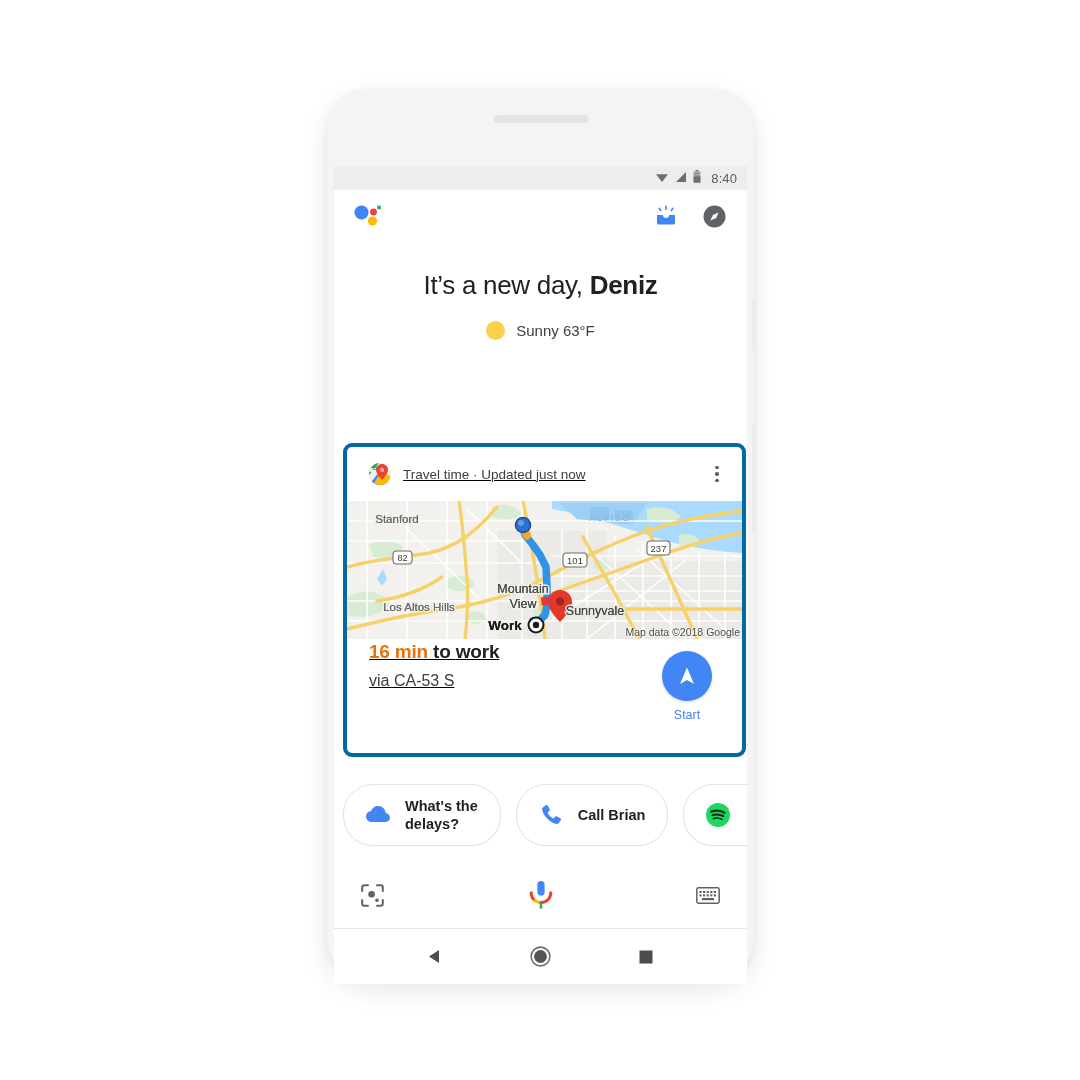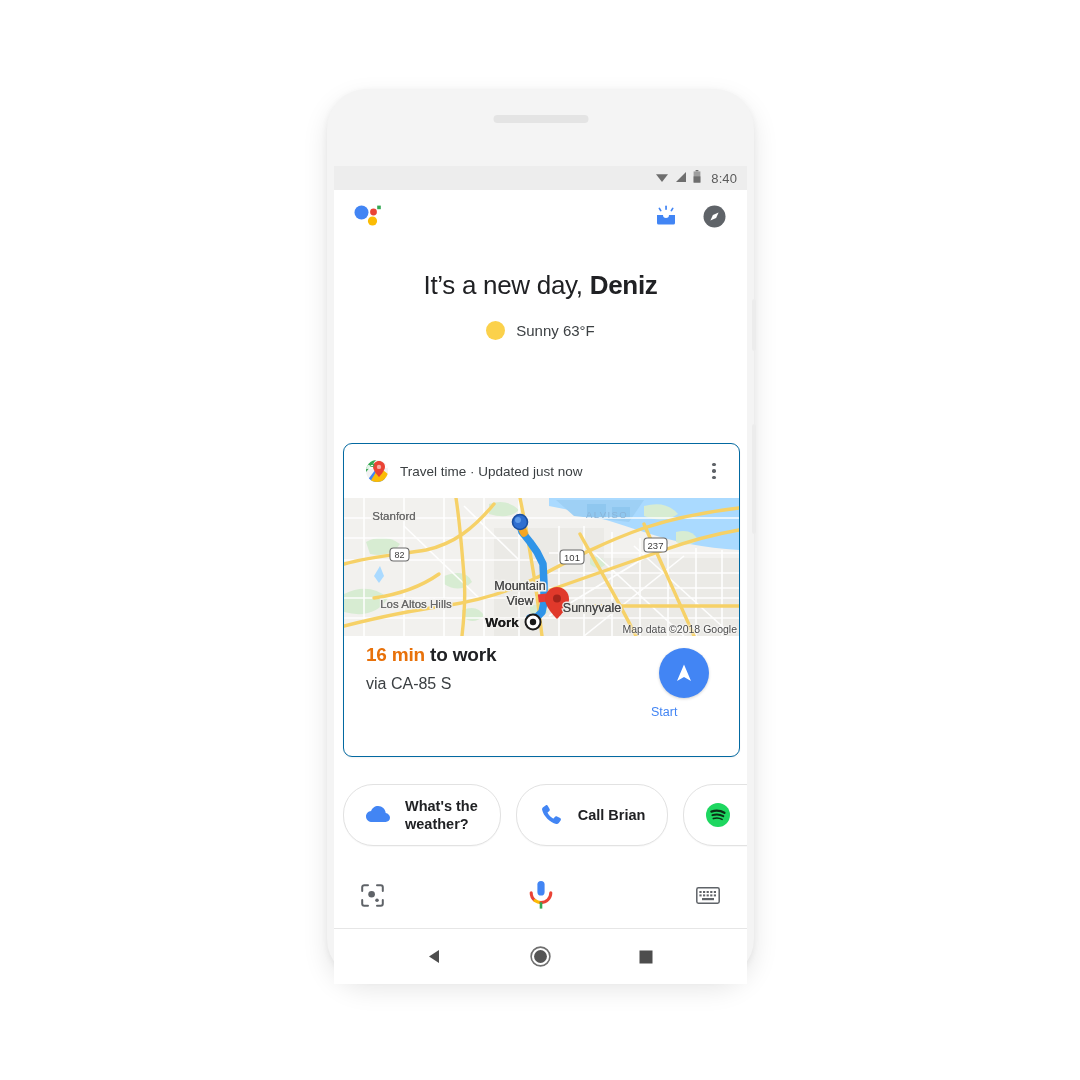--- a/index.html
+++ b/index.html
@@ -121,24 +121,25 @@
     color: #3c4043;
   }
 
   
   #travel-card {
     position: absolute;
     left: 9px;
     top: 277px;
     width: 395px;
     background: #ffffff;
-    border: 1px solid #0369a1;
+    border: 4px solid #0369a1;
     border-radius: 9px;
     box-shadow: 0 1px 2px rgba(0,0,0,0.05);
     overflow: hidden;
+    text-decoration: underline;
   }
   #card-header {
     height: 54px;
     display: flex;
     align-items: center;
     padding: 0 14px 0 22px;
   }
   #maps-icon { width: 22px; height: 22px; flex: none; }
   #card-header-title {
     margin-left: 12px;
@@ -172,21 +173,21 @@
     bottom: 1px;
     font-size: 10.5px;
     color: #4a4a4a;
     text-shadow: 0 0 3px #fff, 0 0 3px #fff, 0 0 2px #fff;
     white-space: nowrap;
   }
 
   
   #route-info {
     position: relative;
-    padding: 8px 22px 20px 22px;
+    padding: 2px 22px 20px 22px;
     min-height: 92px;
   }
   #eta-line {
     font-size: 19px;
     font-weight: 700;
     color: #202124;
     letter-spacing: -0.2px;
   }
   #eta-time { color: #e8710a; }
   #eta-dest { font-weight: 700; }
@@ -199,21 +200,21 @@
   #route-delays {
     margin-top: 12px;
     font-size: 12.5px;
     color: #5f6368;
   }
   #start-wrap {
     position: absolute;
     right: 22px;
     top: 12px;
     width: 66px;
-    text-align: left;
+    text-align: center;
     cursor: pointer;
   }
   #start-fab {
     width: 50px; height: 50px;
     margin: 0 auto;
     border-radius: 50%;
     background: #4285f4;
     display: flex; align-items: center; justify-content: center;
     box-shadow: 0 1px 3px rgba(0,0,0,0.18);
   }
@@ -500,42 +501,42 @@
             <text x="158" y="129" font-size="13.5" font-weight="bold" font-family="Liberation Sans, sans-serif" fill="#1a1a1a" text-anchor="middle" stroke="#f2f1ee" stroke-width="3" paint-order="stroke">Work</text>
             <text x="158" y="129" font-size="13.5" font-weight="bold" font-family="Liberation Sans, sans-serif" fill="#1a1a1a" text-anchor="middle">Work</text>
           </svg>
           <div id="map-attribution">Map data ©2018 Google</div>
         </div>
 
         <div id="route-info">
           <div id="eta-line">
             <span id="eta-time">16 min</span><span id="eta-to"> to </span><span id="eta-dest">work</span>
           </div>
-          <div id="route-via">via CA-85 S</div>
+          <div id="route-via">via CA-53 S</div>
 
           <div id="start-wrap">
             <div id="start-fab">
               <svg width="24" height="24" viewBox="0 0 24 24">
                 <path d="M12 3.5 L19 20 L12 16 L5 20 Z" fill="#ffffff"></path>
               </svg>
             </div>
             <div id="start-label">Start</div>
           </div>
         </div>
       </div>
 
       <div id="chips-row">
 
         <div class="chip">
           <span class="chip-icon">
             <svg width="24" height="18" viewBox="0 0 24 18">
               <path d="M6.3 16 C2.8 16 0 13.5 0 10.4 C0 7.6 2.2 5.3 5.1 5 C6 2.1 8.8 0 12.1 0 C16.1 0 19.4 3.1 19.7 7 C22.2 7.4 24 9.4 24 11.8 C24 14.1 22.1 16 19.6 16 Z" fill="#4285f4"></path>
             </svg>
           </span>
-          <span class="chip-label"><span>What's the</span><br><span>weather?</span></span>
+          <span class="chip-label"><span>What's the</span><br><span>delays?</span></span>
         </div>
 
         <div class="chip">
           <span class="chip-icon">
             <svg width="22" height="22" viewBox="0 0 22 22">
               <path d="M5.6 1.4 C6.4 0.8 7.4 1 7.9 1.9 L9.6 5 C10 5.8 9.8 6.7 9.1 7.2 L7.5 8.4 C8.3 10.6 11.4 13.7 13.6 14.5 L14.8 12.9 C15.3 12.2 16.2 12 17 12.4 L20.1 14.1 C21 14.6 21.2 15.6 20.6 16.4 L18.8 18.9 C18.2 19.7 17.2 20.1 16.2 19.9 C10 18.6 3.4 12 2.1 5.8 C1.9 4.8 2.3 3.8 3.1 3.2 Z" fill="#4285f4"></path>
             </svg>
           </span>
           <span class="chip-label nowrap">Call Brian</span>
         </div>

